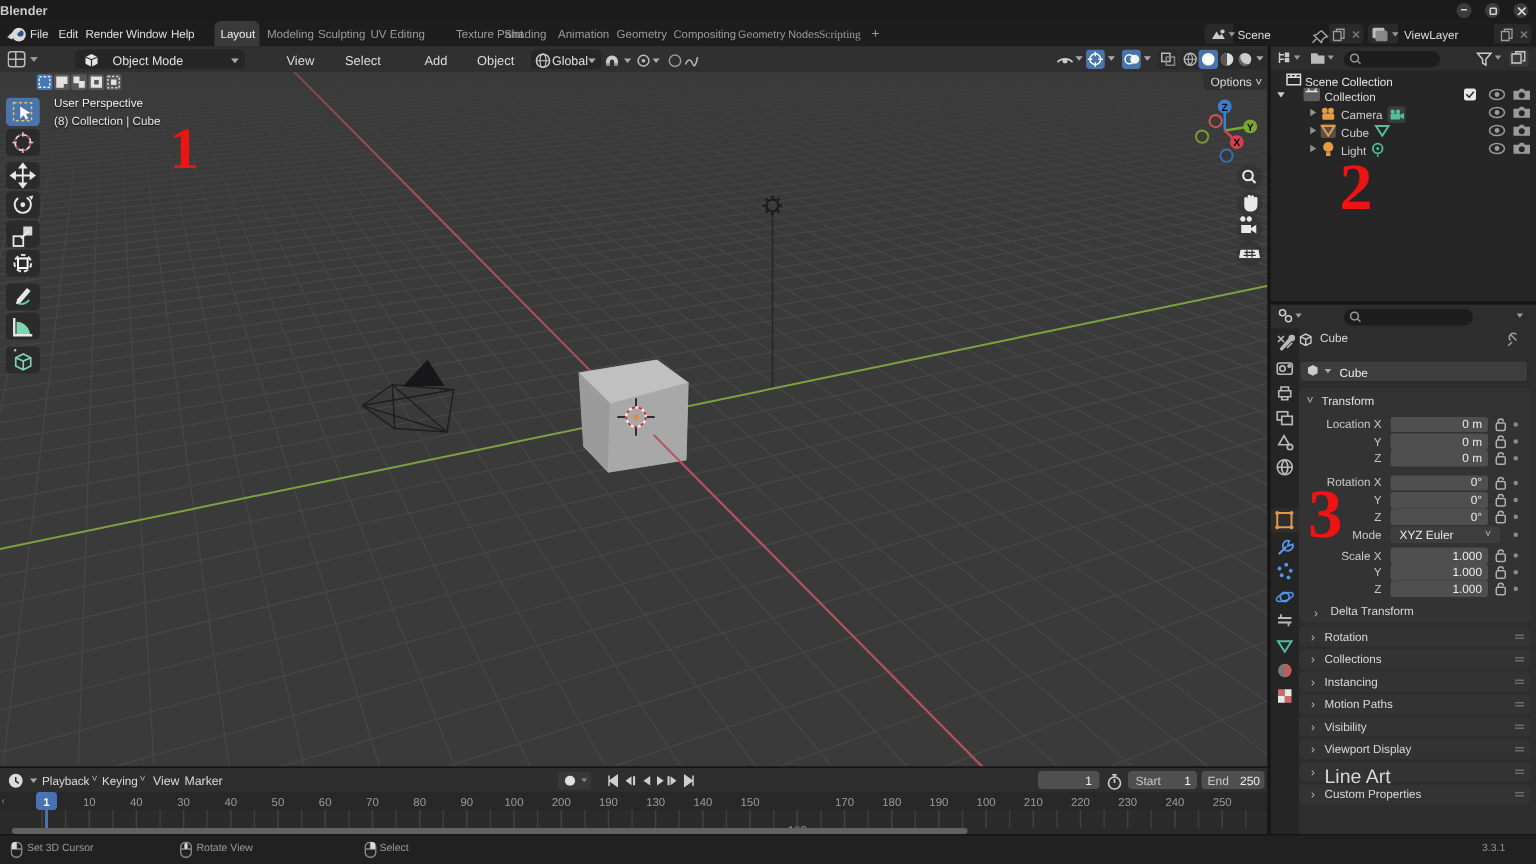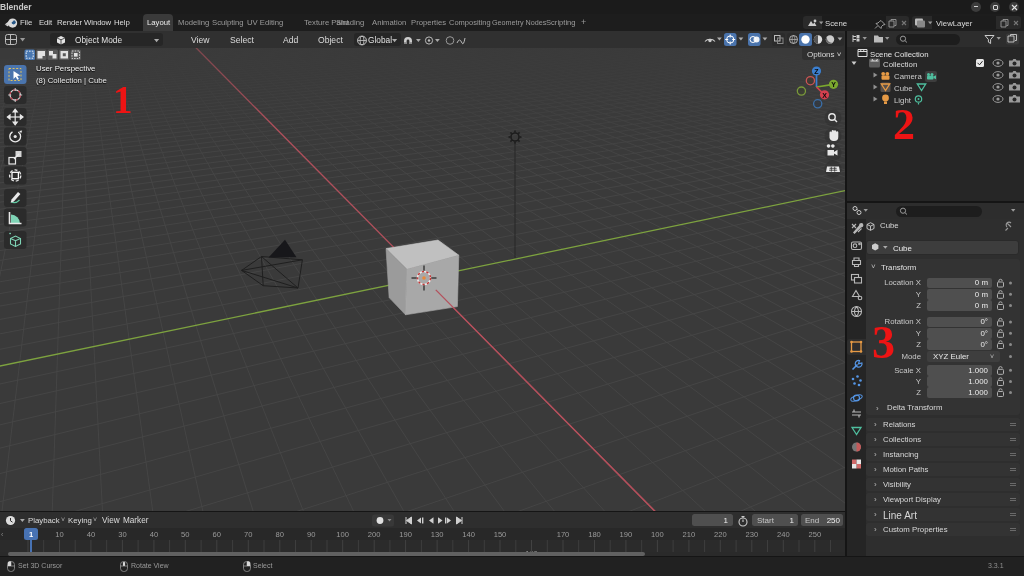--- a/index.html
+++ b/index.html
@@ -38,24 +38,24 @@
 <div class="txt" style="left:114px;top:17.5px;font-size:7.8px;letter-spacing:-0.1px;color:#dedede;">Help</div>
 
 <div class="abs" style="left:143px;top:14px;width:30px;height:17px;background:#3a3a3a;border-radius:4px 4px 0 0;"></div>
 <div class="txt" style="left:147px;top:18px;font-size:7.7px;color:#ededed;">Layout</div>
 <div class="txt" style="left:178px;top:18px;font-size:7.7px;color:#9b9b9b;">Modeling</div>
 <div class="txt" style="left:212px;top:18px;font-size:7.7px;color:#9b9b9b;">Sculpting</div>
 <div class="txt" style="left:247px;top:18px;font-size:7.7px;color:#9b9b9b;">UV Editing</div>
 <div class="txt" style="left:304px;top:18px;font-size:7.7px;color:#9b9b9b;">Texture Paint</div>
 <div class="txt" style="left:336px;top:18px;font-size:7.7px;color:#9b9b9b;">Shading</div>
 <div class="txt" style="left:372px;top:18px;font-size:7.7px;color:#9b9b9b;text-align:center;">Animation</div>
-<div class="txt" style="left:411px;top:18px;font-size:7.7px;color:#9b9b9b;">Properties</div>
+<div class="txt" style="left:411px;top:18px;font-size:7.7px;color:#9b9b9b;">Geometry</div>
 <div class="txt" style="left:449px;top:18px;font-size:7.5px;color:#9b9b9b;">Compositing</div>
 <div class="txt" style="left:492px;top:18px;font-size:7.2px;color:#9b9b9b;">Geometry Nodes</div>
-<div class="txt" style="left:546px;top:18px;font-size:7.6px;color:#9b9b9b;">Scripting</div>
+<div class="txt" style="left:546px;top:18px;font-size:7.6px;color:#9b9b9b;font-family:Liberation Serif, serif;">Scripting</div>
 <div class="txt" style="left:581px;top:16.5px;font-size:9px;color:#989898;">+</div>
 
 <div class="abs" style="left:803px;top:16px;width:106px;height:13px;background:#2a2a2a;border-radius:3px;"></div>
 <div class="abs" style="left:822px;top:16px;width:64px;height:13px;background:#1c1c1c;"></div>
 <div class="txt" style="left:825px;top:18.5px;font-size:7.8px;color:#dcdcdc;">Scene</div>
 <div class="abs" style="left:912px;top:16px;width:109px;height:13px;background:#2a2a2a;border-radius:3px;"></div>
 <div class="abs" style="left:932px;top:16px;width:64px;height:13px;background:#1c1c1c;"></div>
 <div class="txt" style="left:936px;top:18.5px;font-size:7.8px;color:#dcdcdc;">ViewLayer</div>
 <svg class="abs" style="left:805px;top:17.5px;" width="218" height="11" viewBox="0 0 218 11">
   <path d="M3 8 l3-5 l2 3 l1.5-1.5 l2 3.5 z" fill="#ccc"></path>
@@ -725,21 +725,21 @@
           <rect x="0.5" y="3.5" width="6" height="5" rx="1" fill="none" stroke="#b0b0b0" stroke-width="1"></rect>
           <path d="M1.8 3.5 v-1 a1.7 1.7 0 0 1 3.4 0" fill="none" stroke="#b0b0b0" stroke-width="1"></path>
         </g>
         <circle cx="163.5" cy="189.5" r="1.5" fill="#8a8a8a"></circle>
       </svg>
 
   <div class="txt" style="left:29px;top:200.5px;font-size:8px;color:#bbb;">›</div>
   <div class="txt" style="left:40px;top:200px;font-size:7.8px;color:#d8d8d8;">Delta Transform</div>
   <div class="abs" style="left:19px;top:214.5px;width:154px;height:13px;background:#333333;border-radius:2.5px;"></div>
   <div class="txt" style="left:27px;top:216.5px;font-size:8px;color:#bbb;">›</div>
-  <div class="txt" style="left:36px;top:216.5px;font-size:7.8px;color:#d8d8d8;">Relations</div>
+  <div class="txt" style="left:36px;top:216.5px;font-size:7.8px;color:#d8d8d8;">Rotation</div>
   <div class="abs" style="left:163px;top:219.5px;width:6px;height:1.2px;background:#6a6a6a;"></div>
   <div class="abs" style="left:163px;top:222.0px;width:6px;height:1.2px;background:#6a6a6a;"></div>
   <div class="abs" style="left:19px;top:229.5px;width:154px;height:13px;background:#333333;border-radius:2.5px;"></div>
   <div class="txt" style="left:27px;top:231.5px;font-size:8px;color:#bbb;">›</div>
   <div class="txt" style="left:36px;top:231.5px;font-size:7.8px;color:#d8d8d8;">Collections</div>
   <div class="abs" style="left:163px;top:234.5px;width:6px;height:1.2px;background:#6a6a6a;"></div>
   <div class="abs" style="left:163px;top:237.0px;width:6px;height:1.2px;background:#6a6a6a;"></div>
   <div class="abs" style="left:19px;top:244.5px;width:154px;height:13px;background:#333333;border-radius:2.5px;"></div>
   <div class="txt" style="left:27px;top:246.5px;font-size:8px;color:#bbb;">›</div>
   <div class="txt" style="left:36px;top:246.5px;font-size:7.8px;color:#d8d8d8;">Instancing</div>
@@ -755,21 +755,21 @@
   <div class="txt" style="left:36px;top:276.5px;font-size:7.8px;color:#d8d8d8;">Visibility</div>
   <div class="abs" style="left:163px;top:279.5px;width:6px;height:1.2px;background:#6a6a6a;"></div>
   <div class="abs" style="left:163px;top:282.0px;width:6px;height:1.2px;background:#6a6a6a;"></div>
   <div class="abs" style="left:19px;top:289.5px;width:154px;height:13px;background:#333333;border-radius:2.5px;"></div>
   <div class="txt" style="left:27px;top:291.5px;font-size:8px;color:#bbb;">›</div>
   <div class="txt" style="left:36px;top:291.5px;font-size:7.8px;color:#d8d8d8;">Viewport Display</div>
   <div class="abs" style="left:163px;top:294.5px;width:6px;height:1.2px;background:#6a6a6a;"></div>
   <div class="abs" style="left:163px;top:297.0px;width:6px;height:1.2px;background:#6a6a6a;"></div>
   <div class="abs" style="left:19px;top:304.5px;width:154px;height:13px;background:#333333;border-radius:2.5px;"></div>
   <div class="txt" style="left:27px;top:306.5px;font-size:8px;color:#bbb;">›</div>
-  <div class="txt" style="left:36px;top:306.5px;font-size:10px;color:#d8d8d8;">Line Art</div>
+  <div class="txt" style="left:36px;top:306.5px;font-size:13px;color:#d8d8d8;">Line Art</div>
   <div class="abs" style="left:163px;top:309.5px;width:6px;height:1.2px;background:#6a6a6a;"></div>
   <div class="abs" style="left:163px;top:312.0px;width:6px;height:1.2px;background:#6a6a6a;"></div>
   <div class="abs" style="left:19px;top:319.5px;width:154px;height:13px;background:#333333;border-radius:2.5px;"></div>
   <div class="txt" style="left:27px;top:321.5px;font-size:8px;color:#bbb;">›</div>
   <div class="txt" style="left:36px;top:321.5px;font-size:7.8px;color:#d8d8d8;">Custom Properties</div>
   <div class="abs" style="left:163px;top:324.5px;width:6px;height:1.2px;background:#6a6a6a;"></div>
   <div class="abs" style="left:163px;top:327.0px;width:6px;height:1.2px;background:#6a6a6a;"></div>
 
   <div class="txt" style="left:25px;top:112.5px;font-size:46px;font-weight:bold;font-family:'Liberation Serif',serif;color:#ee1414;">3</div>
 </div>

